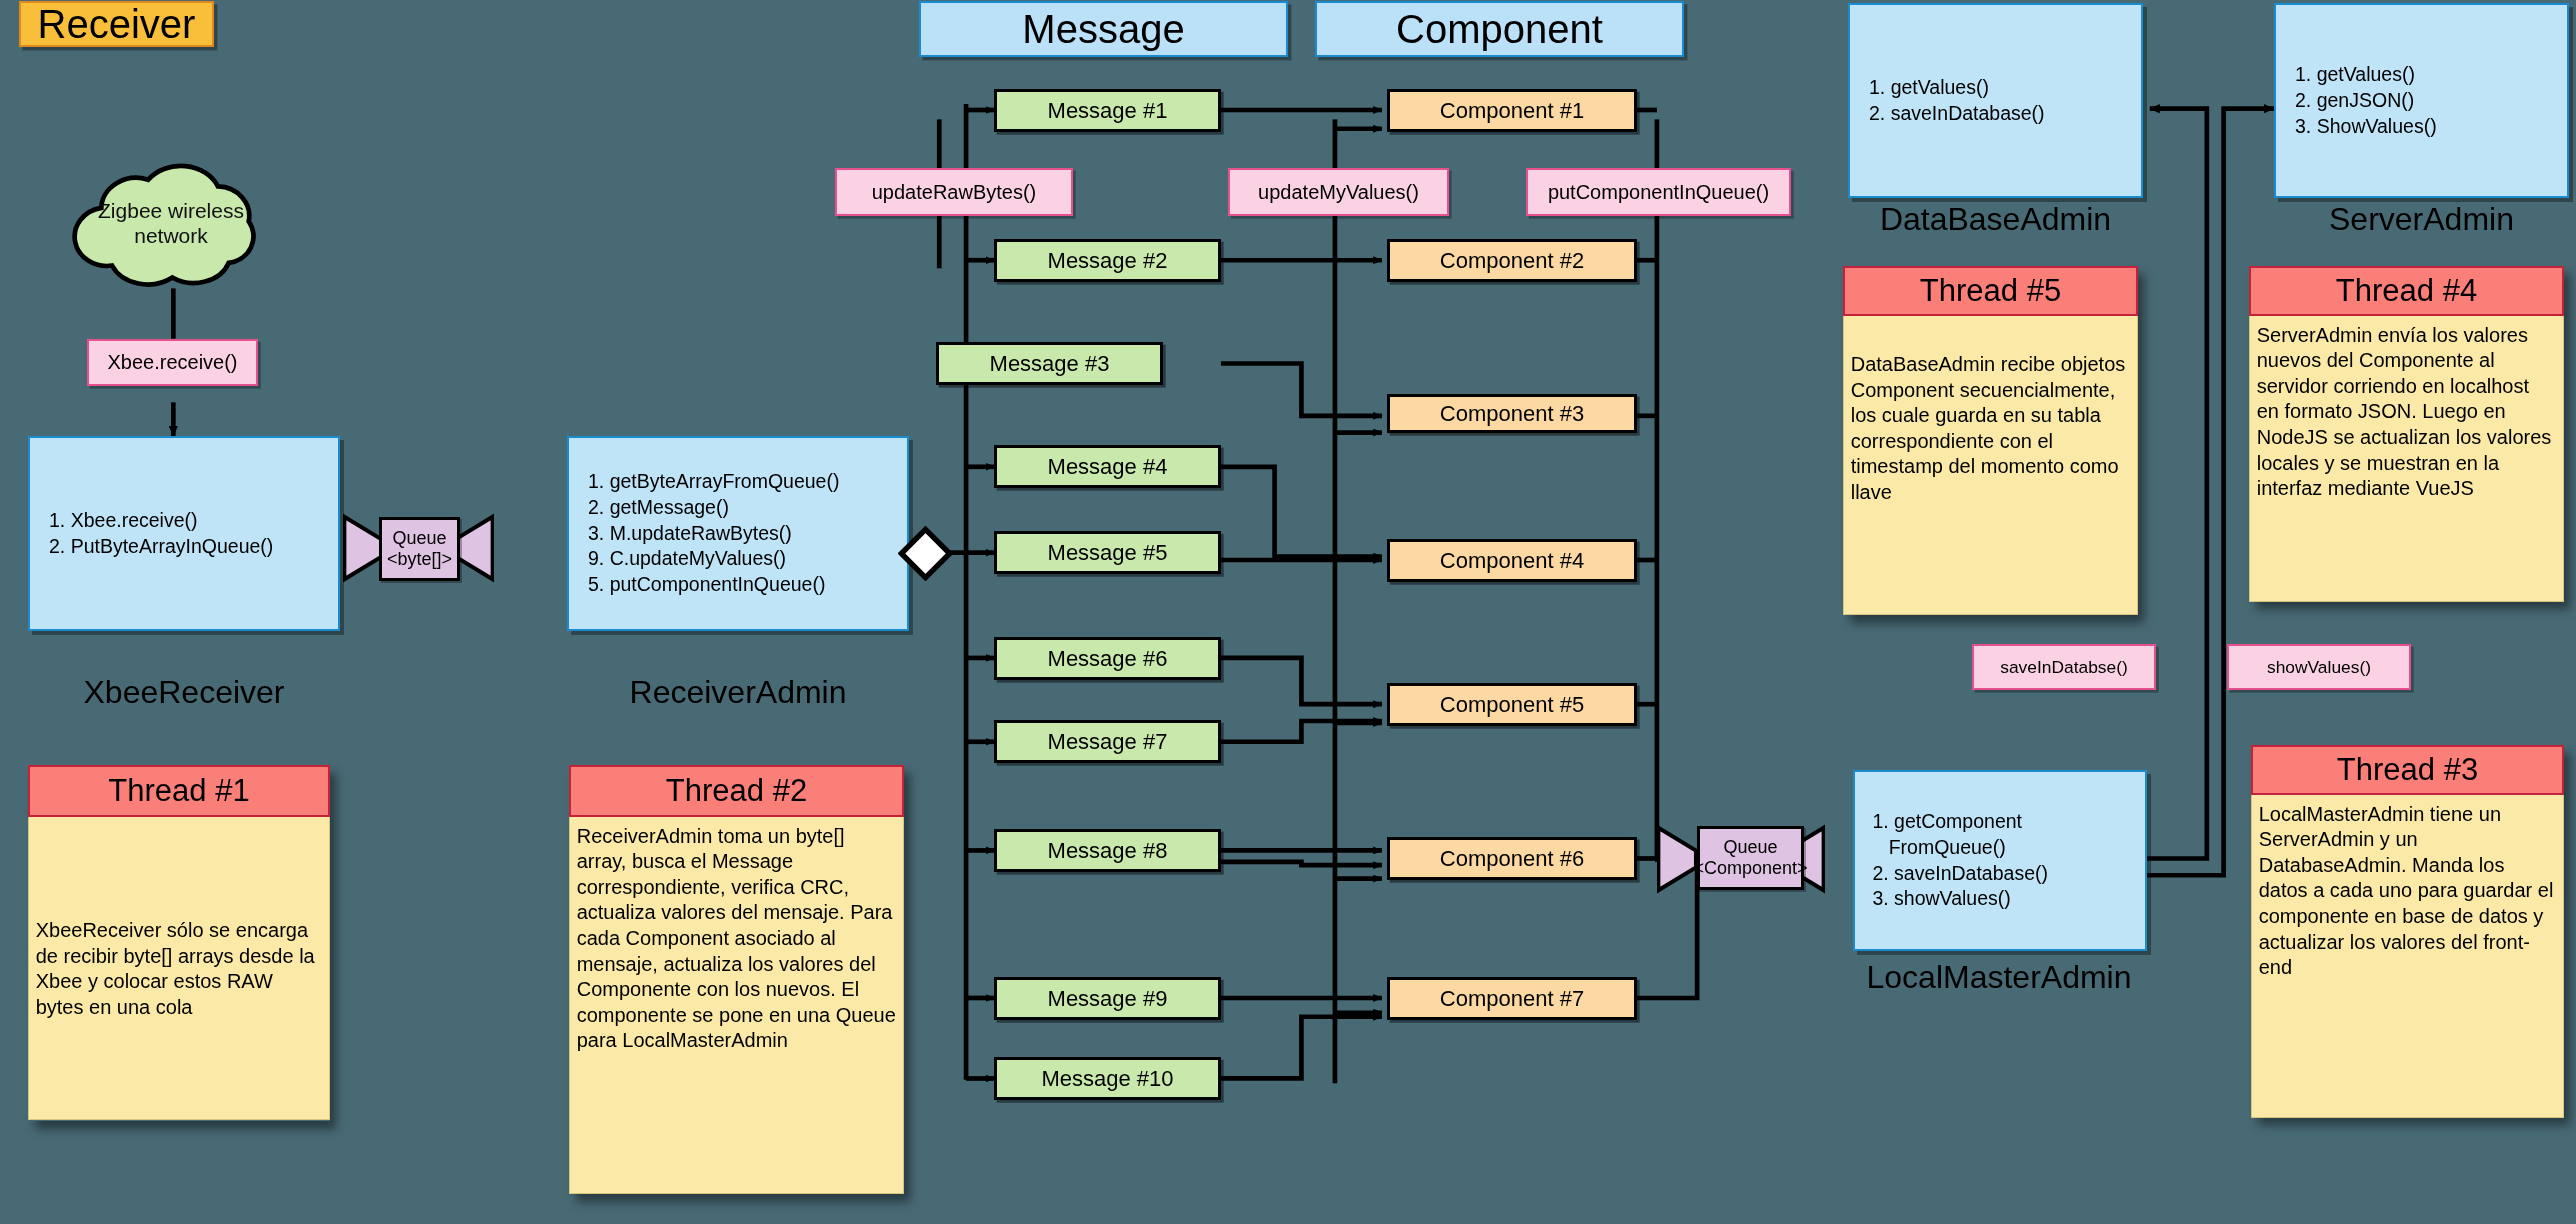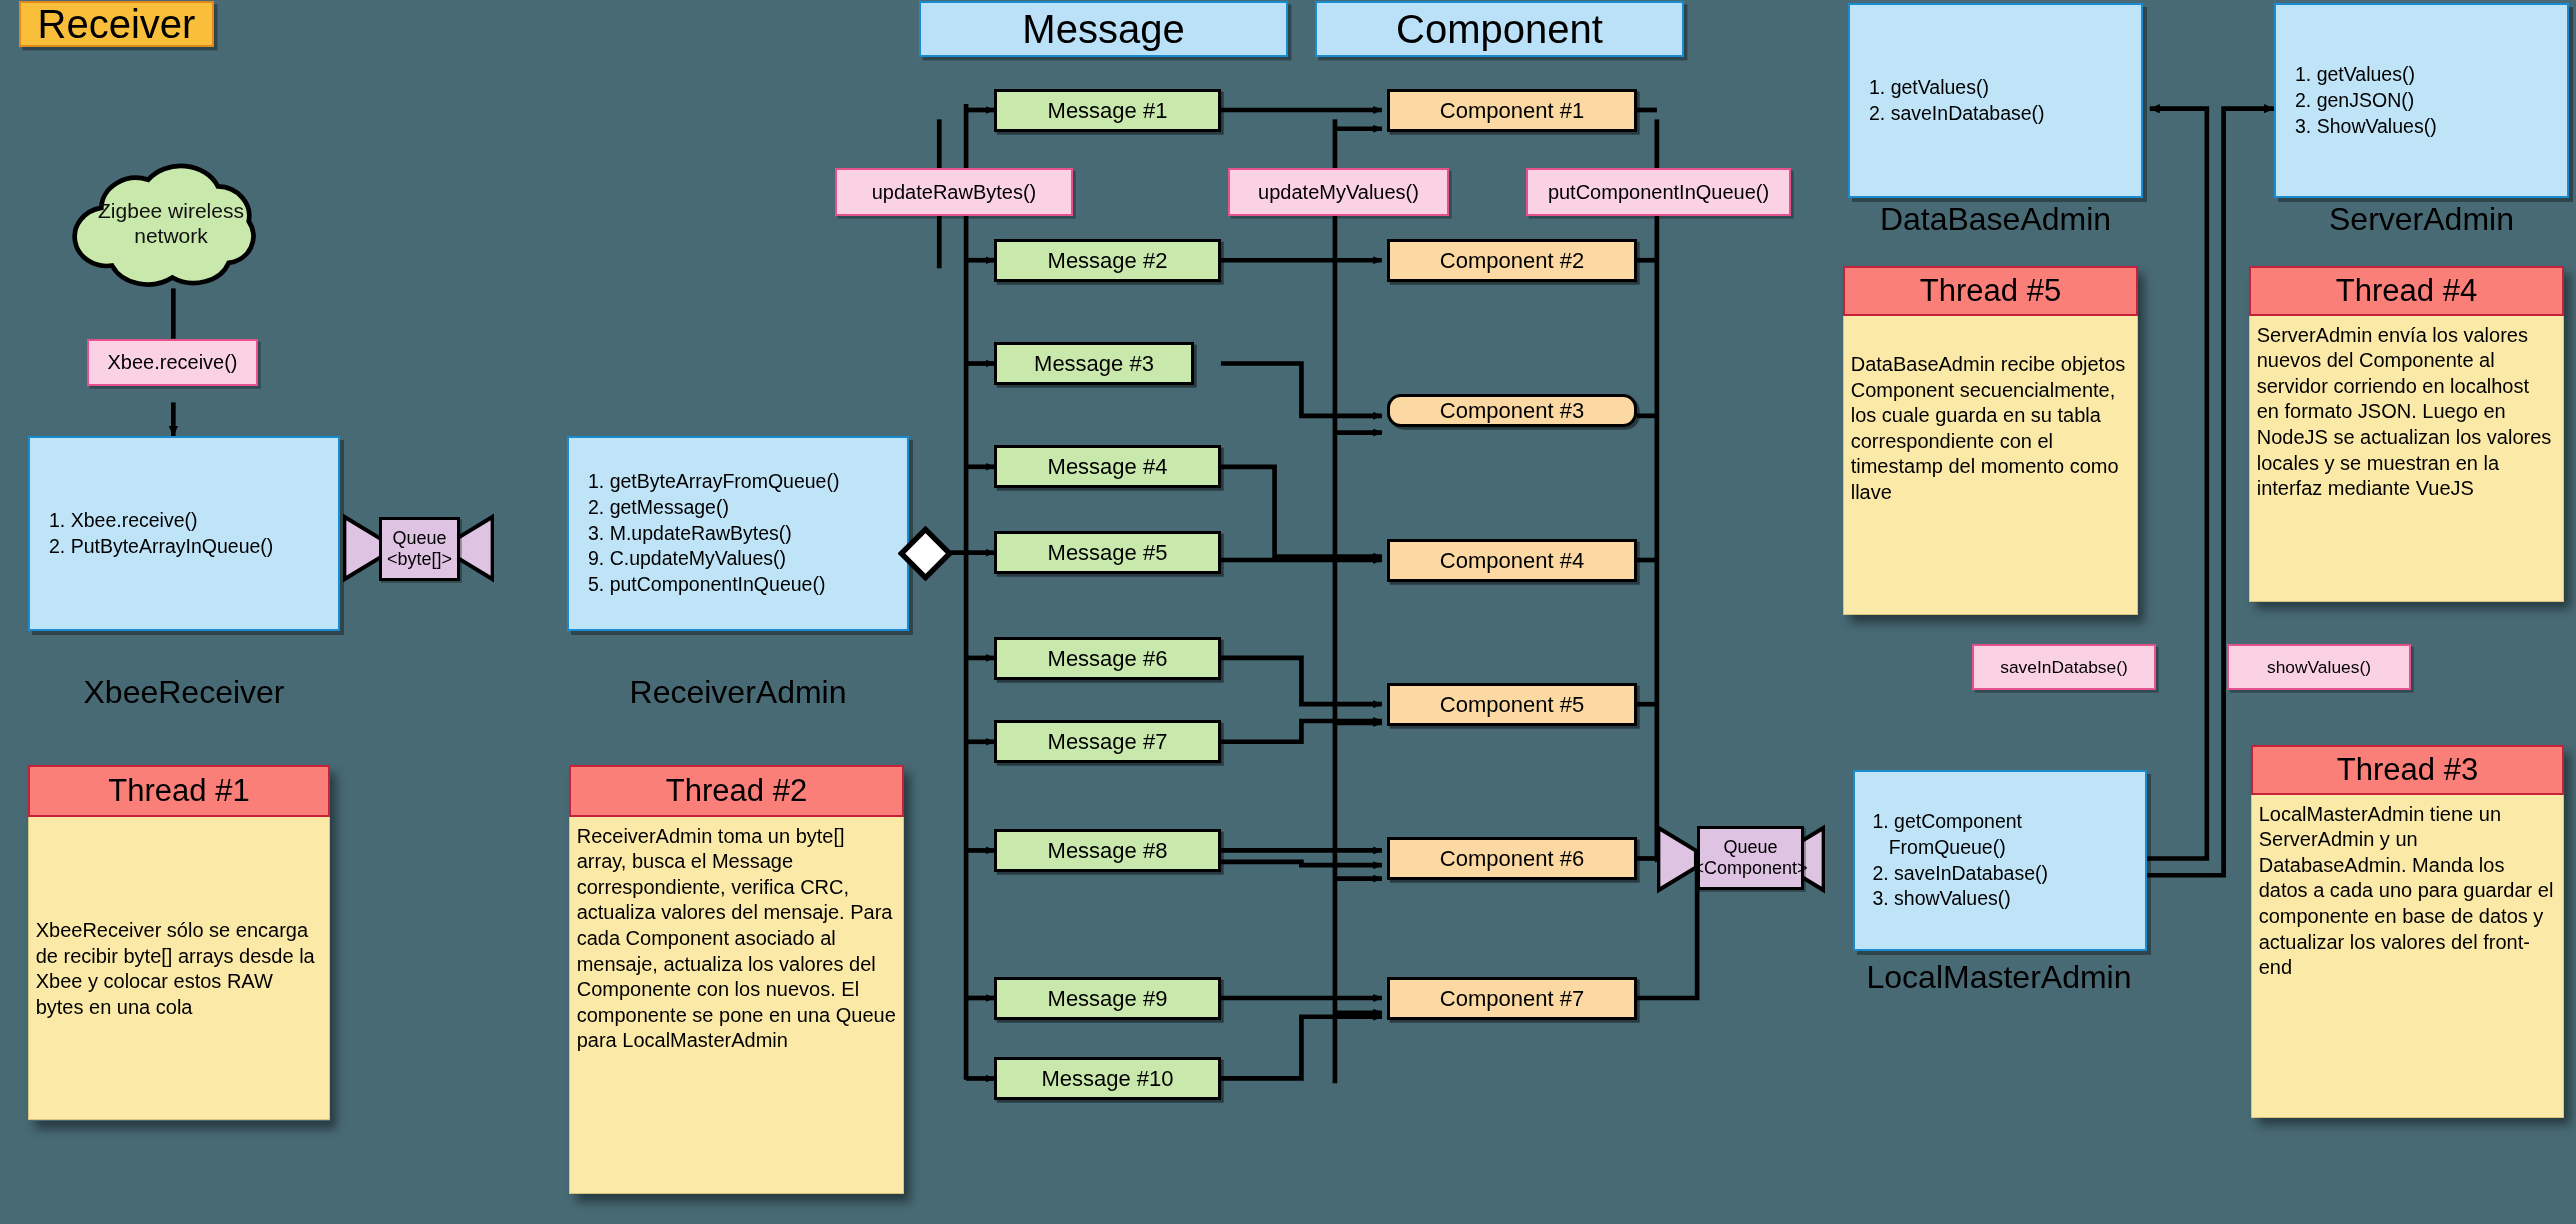--- a/index.html
+++ b/index.html
@@ -194,21 +194,21 @@
   <svg class="node" style="left:898px;top:526px;width:55px;height:55px;" viewBox="0 0 82 82">
     <path d="M41,5 L77,41 L41,77 L5,41 z" fill="#fff" stroke="#000" stroke-width="8"></path>
   </svg>
 
   <div class="node msg" style="left:994px;top:89px;width:227px;height:43px;">
       <span>Message #1</span>
     </div>
   <div class="node msg" style="left:994px;top:239px;width:227px;height:43px;">
       <span>Message #2</span>
     </div>
-  <div class="node msg" style="left:994px;top:342px;width:200px;height:43px;">
+  <div class="node msg" style="left:936px;top:342px;width:227px;height:43px;">
       <span>Message #3</span>
     </div>
   <div class="node msg" style="left:994px;top:445px;width:227px;height:43px;">
       <span>Message #4</span>
     </div>
   <div class="node msg" style="left:994px;top:531px;width:227px;height:43px;">
       <span>Message #5</span>
     </div>
   <div class="node msg" style="left:994px;top:637px;width:227px;height:43px;">
       <span>Message #6</span>
@@ -225,21 +225,21 @@
   <div class="node msg" style="left:994px;top:1057px;width:227px;height:43px;">
       <span>Message #10</span>
     </div>
 
   <div class="node comp" style="left:1387px;top:89px;width:250px;height:43px;">
       <span>Component #1</span>
     </div>
   <div class="node comp" style="left:1387px;top:239px;width:250px;height:43px;">
       <span>Component #2</span>
     </div>
-  <div class="node comp" style="left:1387px;top:394px;width:250px;height:33px;border-radius:14px;">
+  <div class="node comp" style="left:1387px;top:394px;width:250px;height:39px;">
       <span>Component #3</span>
     </div>
   <div class="node comp" style="left:1387px;top:539px;width:250px;height:43px;">
       <span>Component #4</span>
     </div>
   <div class="node comp" style="left:1387px;top:683px;width:250px;height:43px;">
       <span>Component #5</span>
     </div>
   <div class="node comp" style="left:1387px;top:837px;width:250px;height:43px;">
       <span>Component #6</span>

